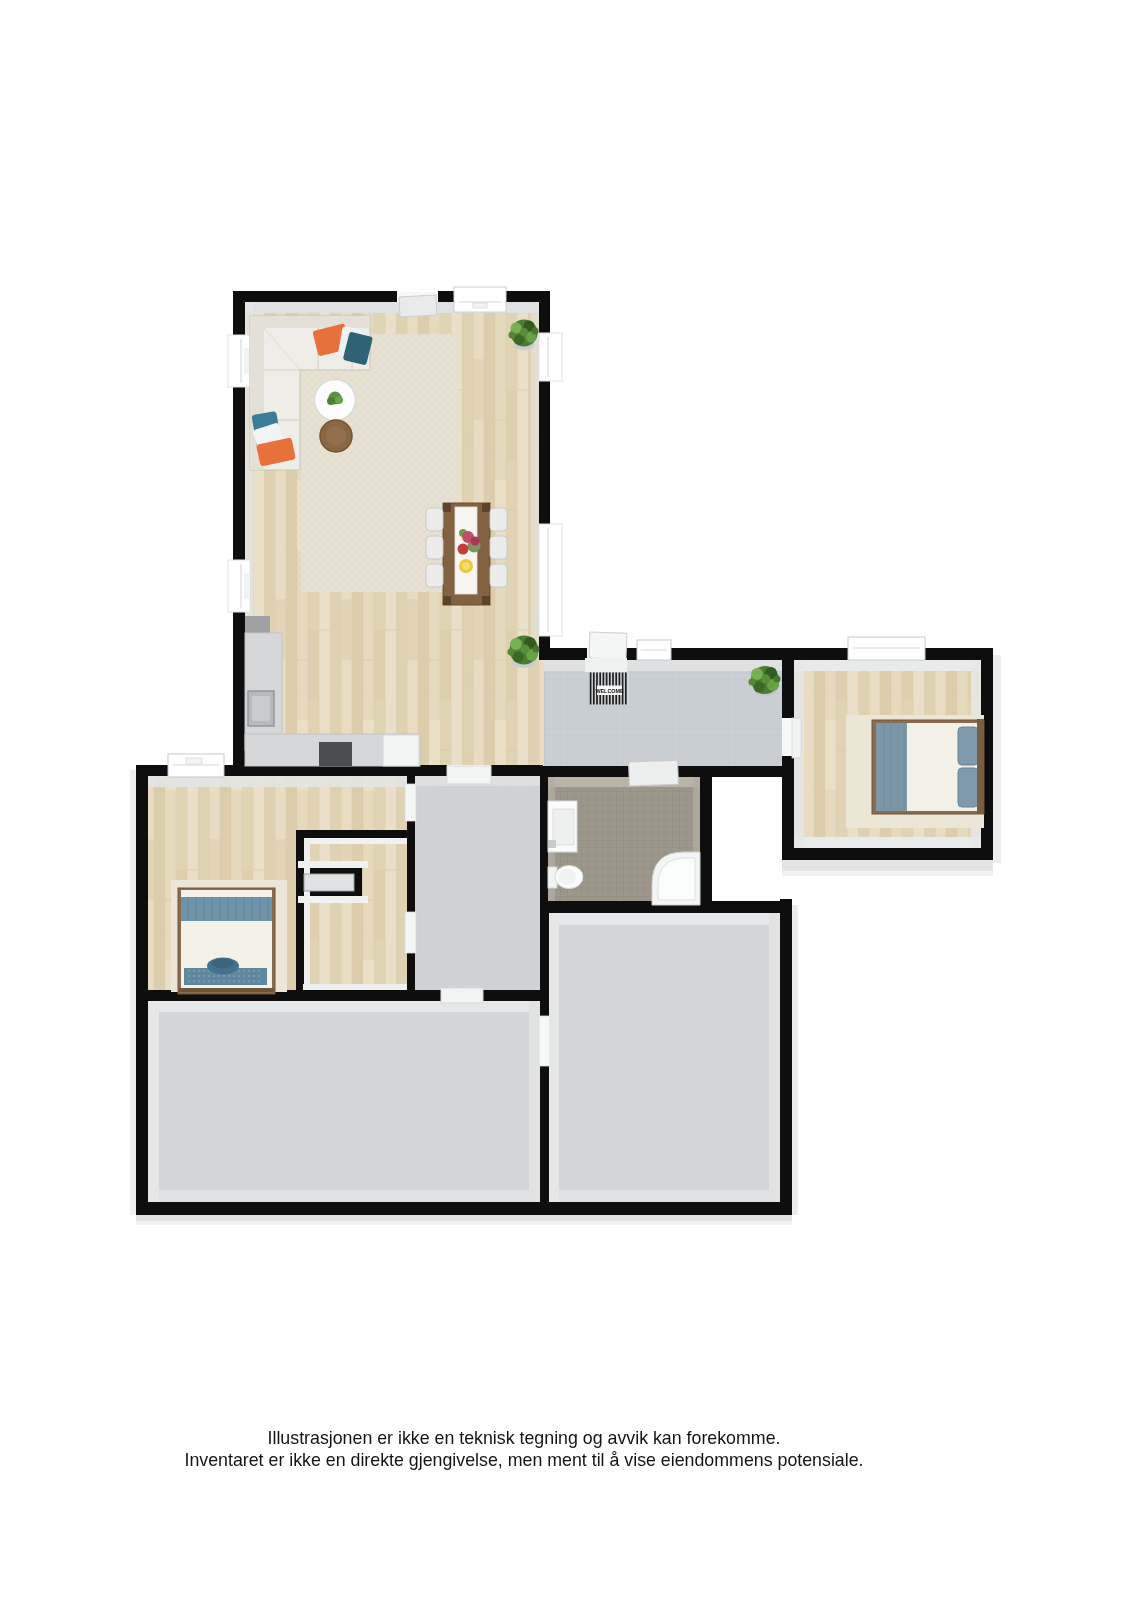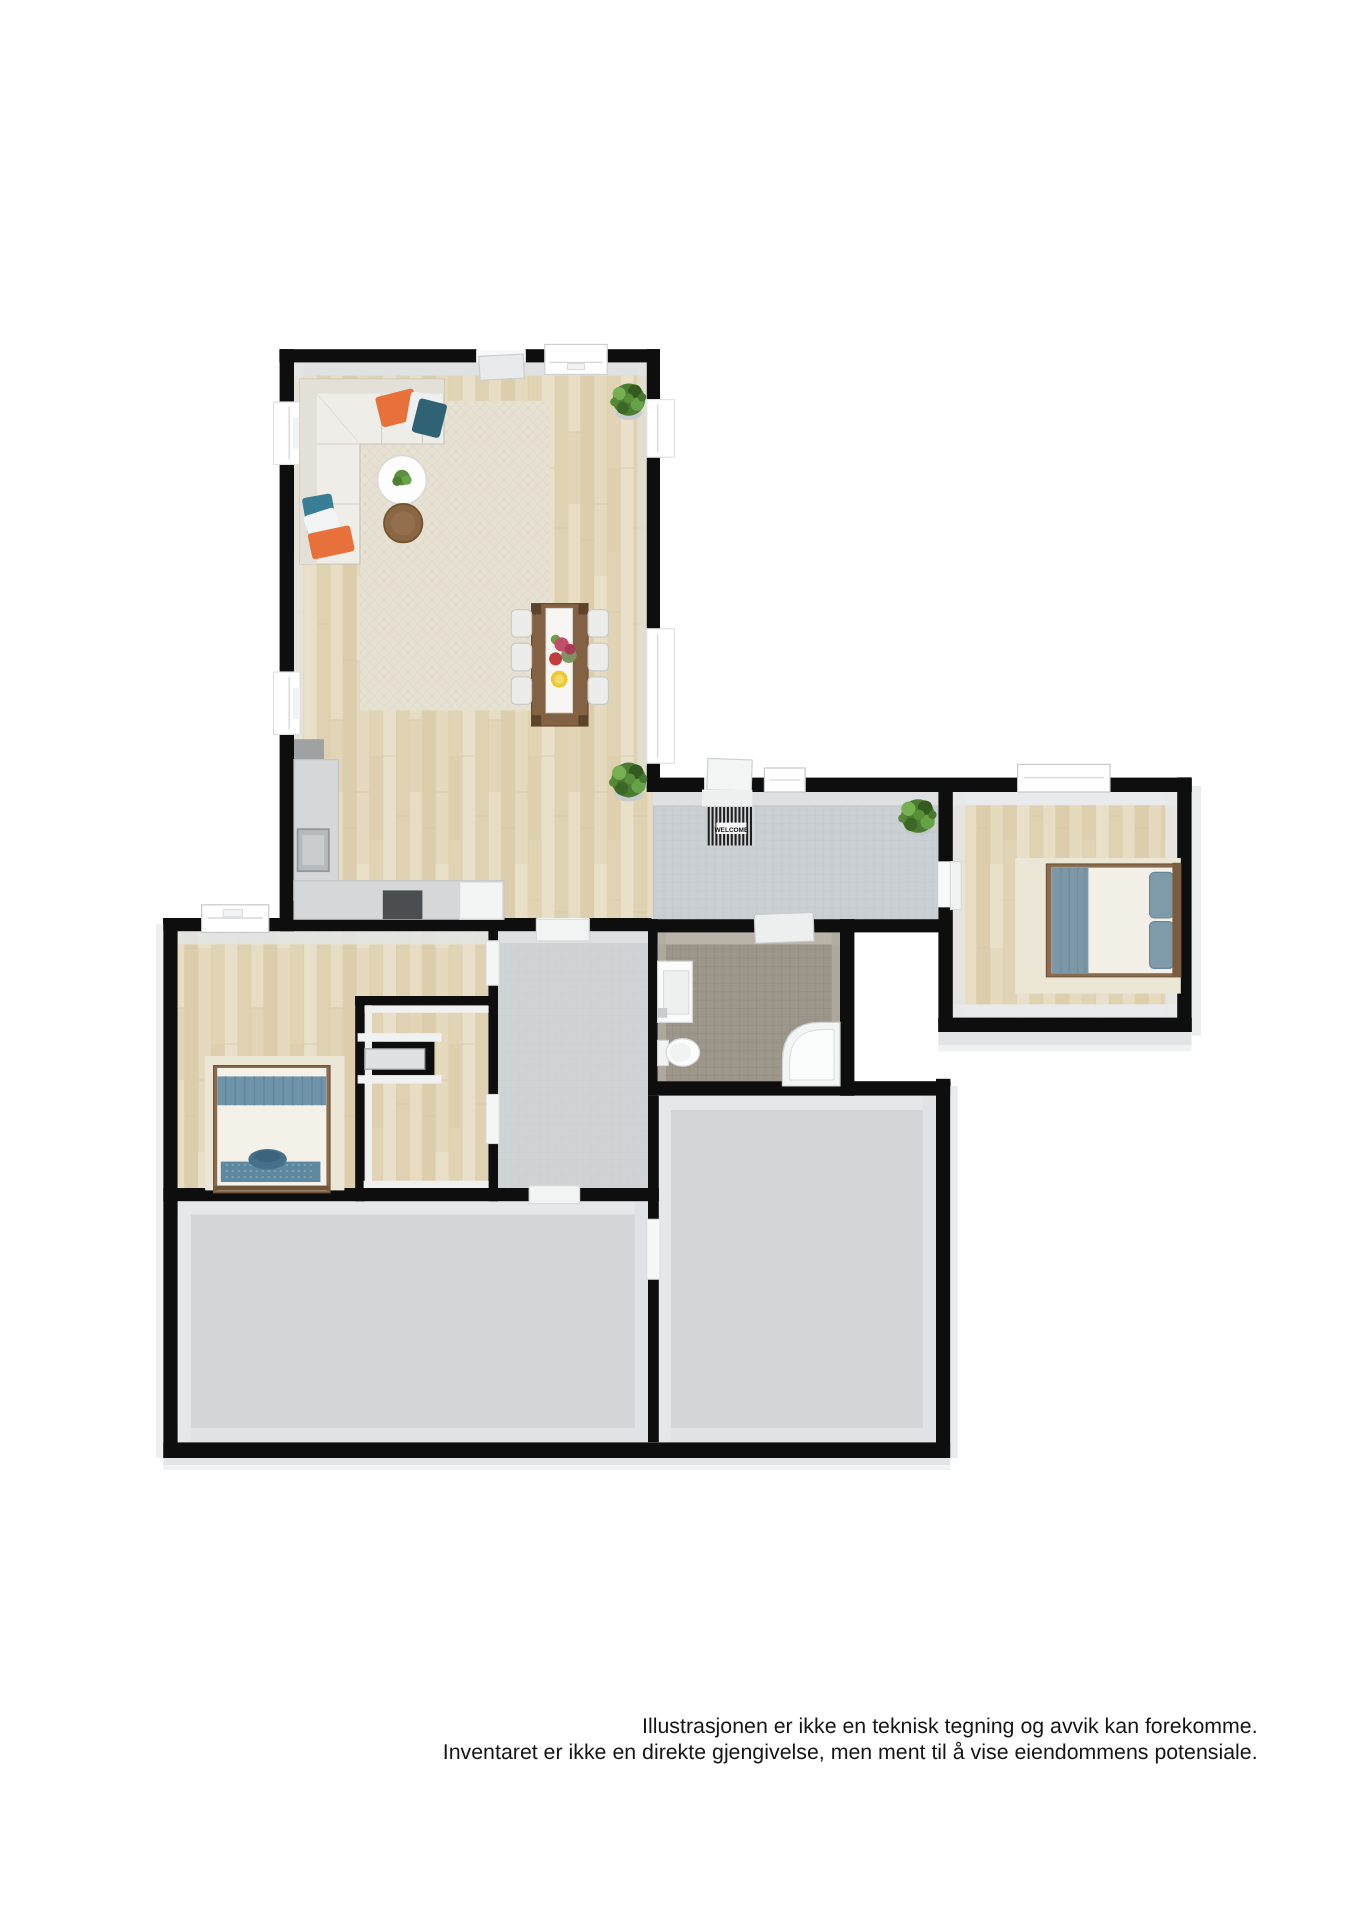--- a/index.html
+++ b/index.html
@@ -1,17 +1,17 @@
 <!DOCTYPE html>
 <html><head>
 <meta charset="utf-8">
 <style>
 html,body{margin:0;padding:0;background:#ffffff;width:1131px;height:1600px;font-family:"Liberation Sans",sans-serif;overflow:hidden}
 #plan{position:absolute;top:0;left:0}
-.caption{position:absolute;top:1428px;left:0;width:1048px;text-align:right;font-size:17.8px;line-height:21.8px;color:#141414;letter-spacing:0}
+.caption{position:absolute;top:1428px;left:0;width:1048px;text-align:center;font-size:17.8px;line-height:21.8px;color:#141414;letter-spacing:0}
 </style>
 </head>
 <body>
 <svg id="plan" width="1131" height="1600" viewBox="0 0 1131 1600" xmlns="http://www.w3.org/2000/svg">
 <defs>
 <pattern id="wood" width="66" height="240" patternUnits="userSpaceOnUse">
   <rect width="66" height="240" fill="#e3d6b9"></rect>
   <rect x="0" width="11" height="240" fill="#dfd2b2"></rect>
   <rect x="11" width="11" height="240" fill="#e8dcc3"></rect>
   <rect x="22" width="11" height="240" fill="#dccead"></rect>

